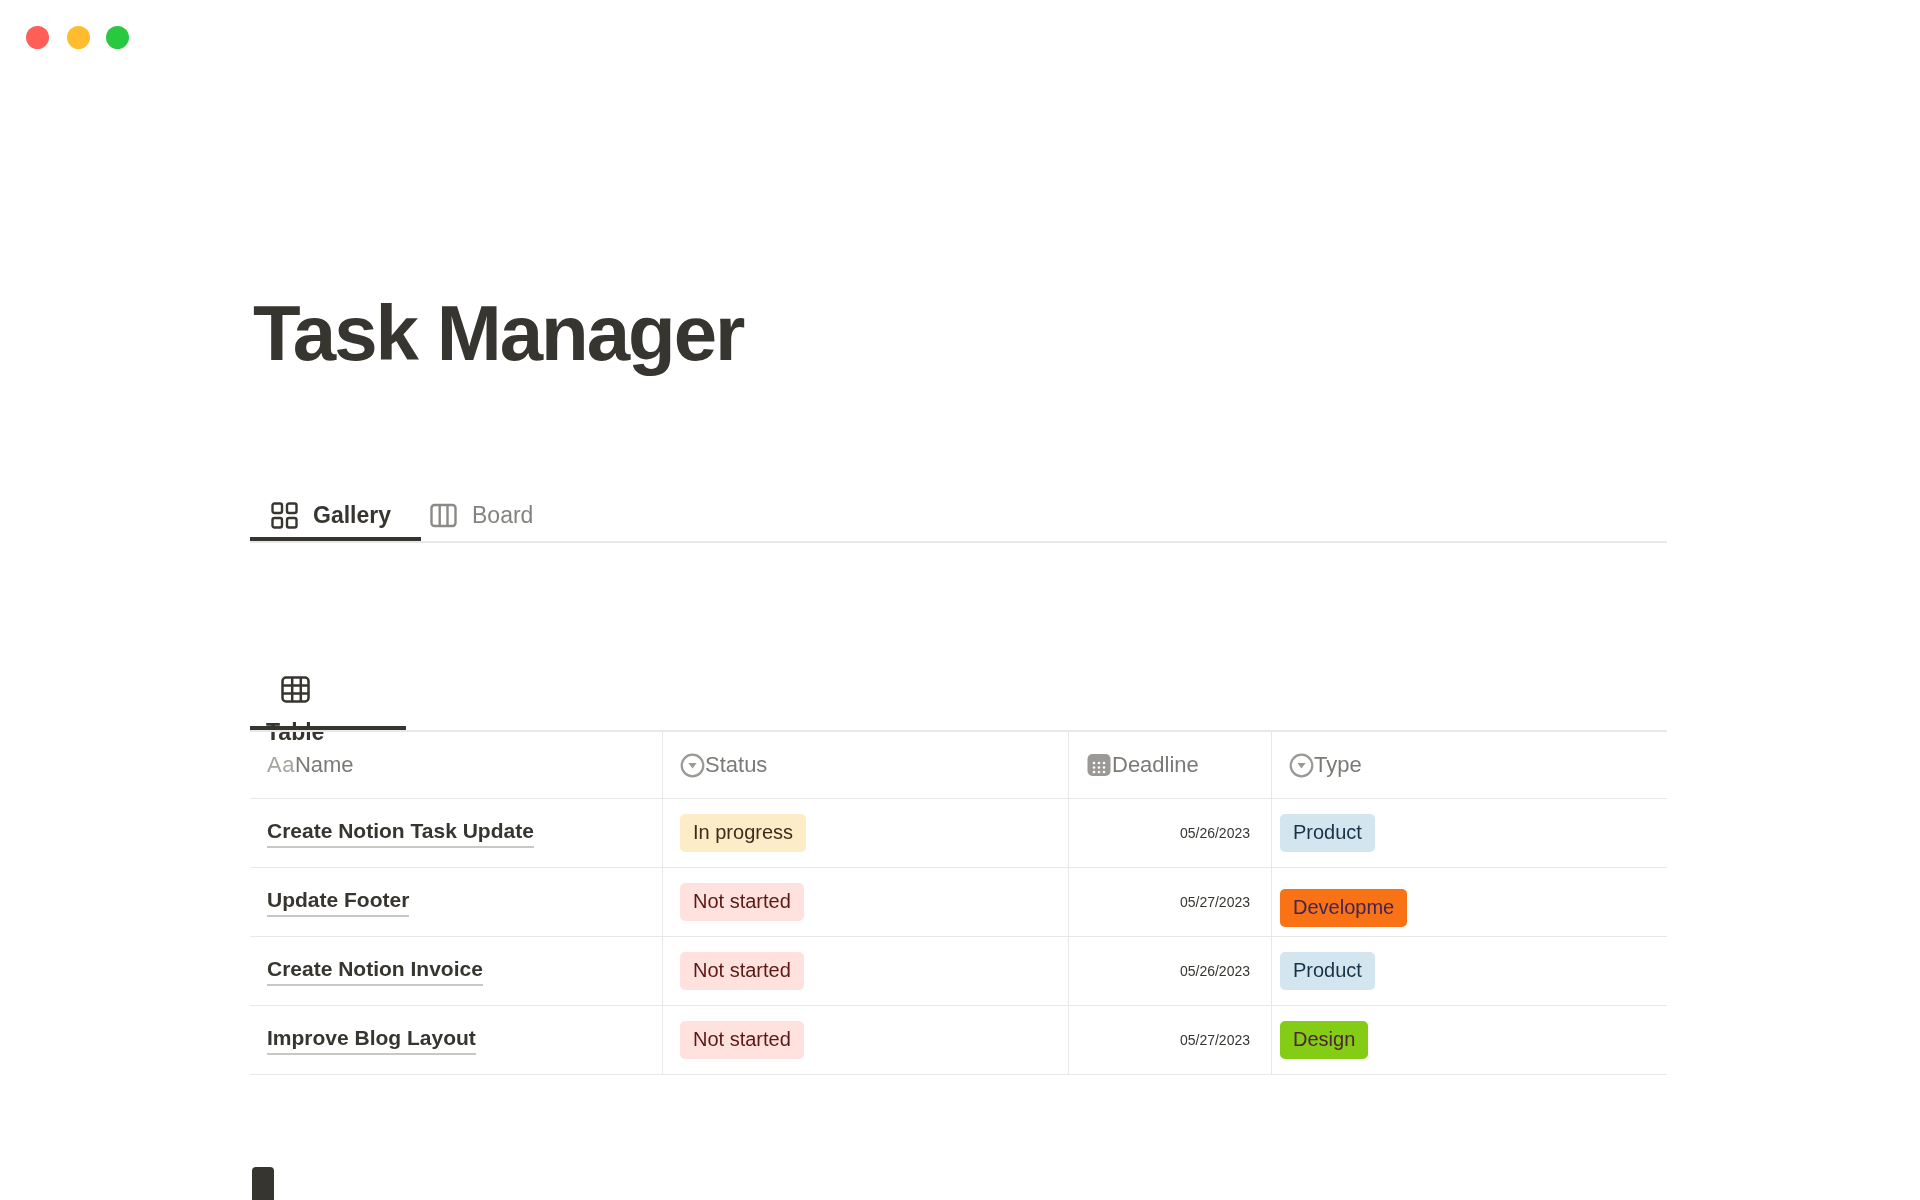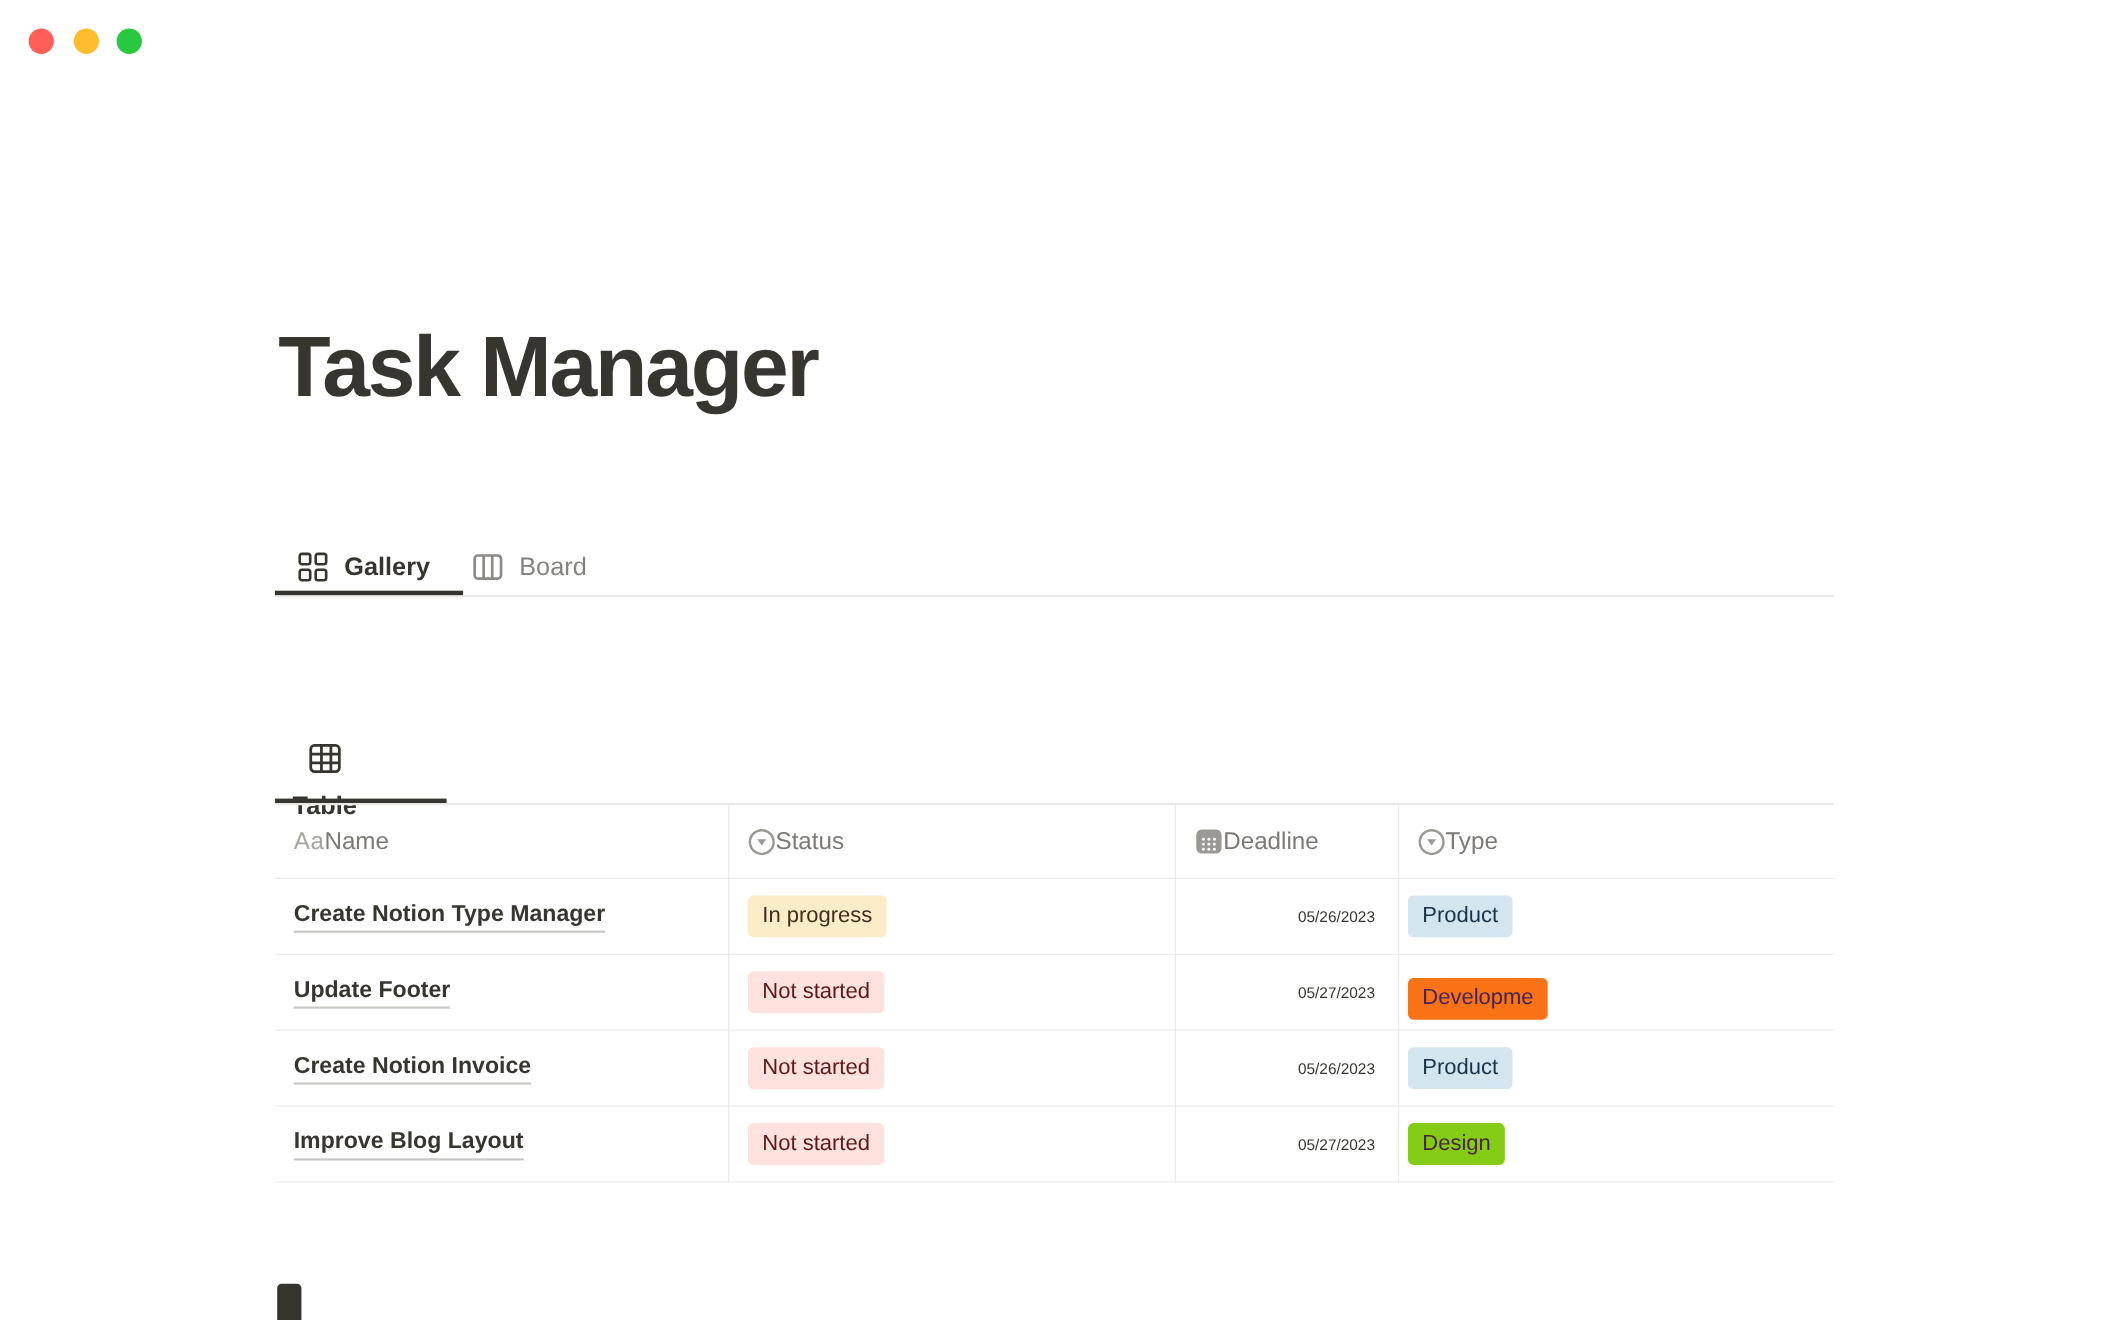--- a/index.html
+++ b/index.html
@@ -141,21 +141,21 @@
     </div>
     <div class="cell th">
       <svg class="icon" width="25" height="25" viewBox="0 0 25 25">
         <circle cx="12.5" cy="12.5" r="10.8" fill="none" stroke="#9B9995" stroke-width="2.2"></circle>
         <path d="M8.4 10 L16.6 10 L12.5 15.6 Z" fill="#9B9995"></path>
       </svg>
       <span>Type</span>
     </div>
 
     <div class="cell vline td-name">
-      <span class="name-link">Create Notion Type Manager</span>
+      <span class="name-link">Create Notion Task Update</span>
     </div>
     <div class="cell vline td-status">
       <span class="badge" style="background: rgb(253, 236, 200); color: rgb(64, 44, 27);">In progress</span>
     </div>
     <div class="cell vline td-date">05/26/2023</div>
     <div class="cell td-type">
       <span class="badge" style="background: rgb(211, 229, 239); color: rgb(24, 51, 71);">Product</span>
     </div>
 
     <div class="cell vline td-name">

